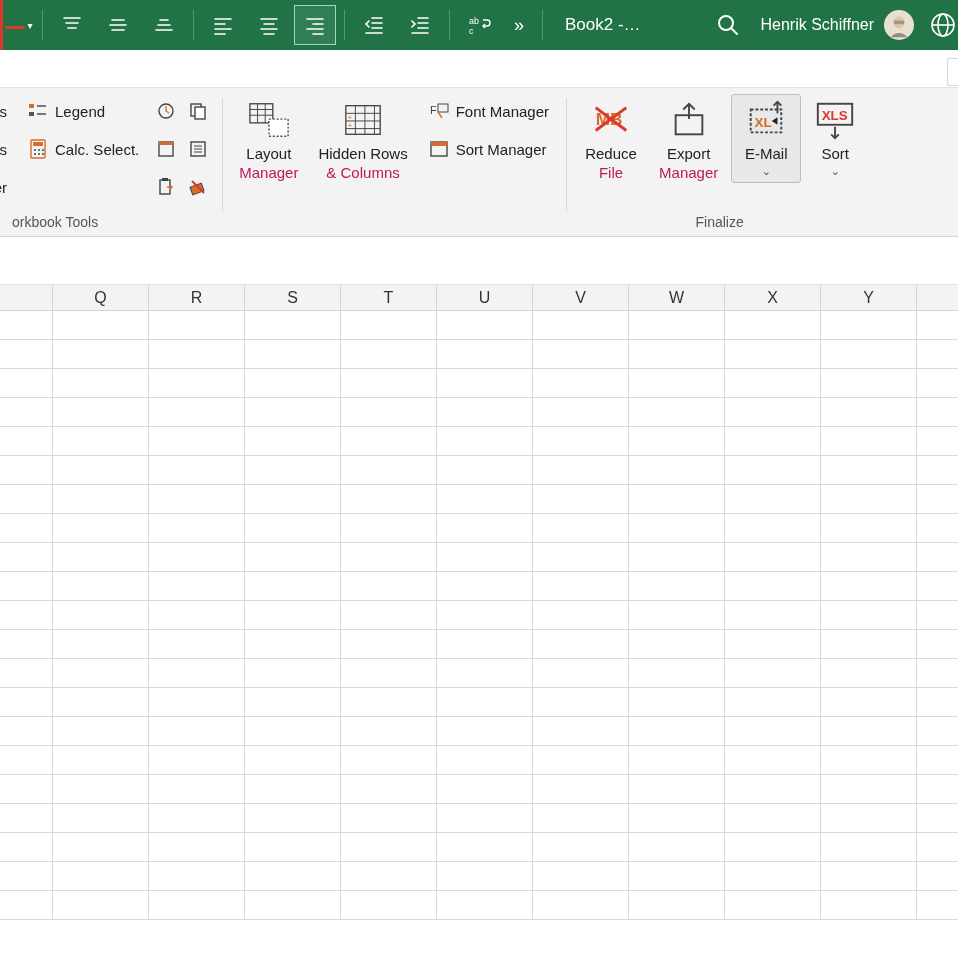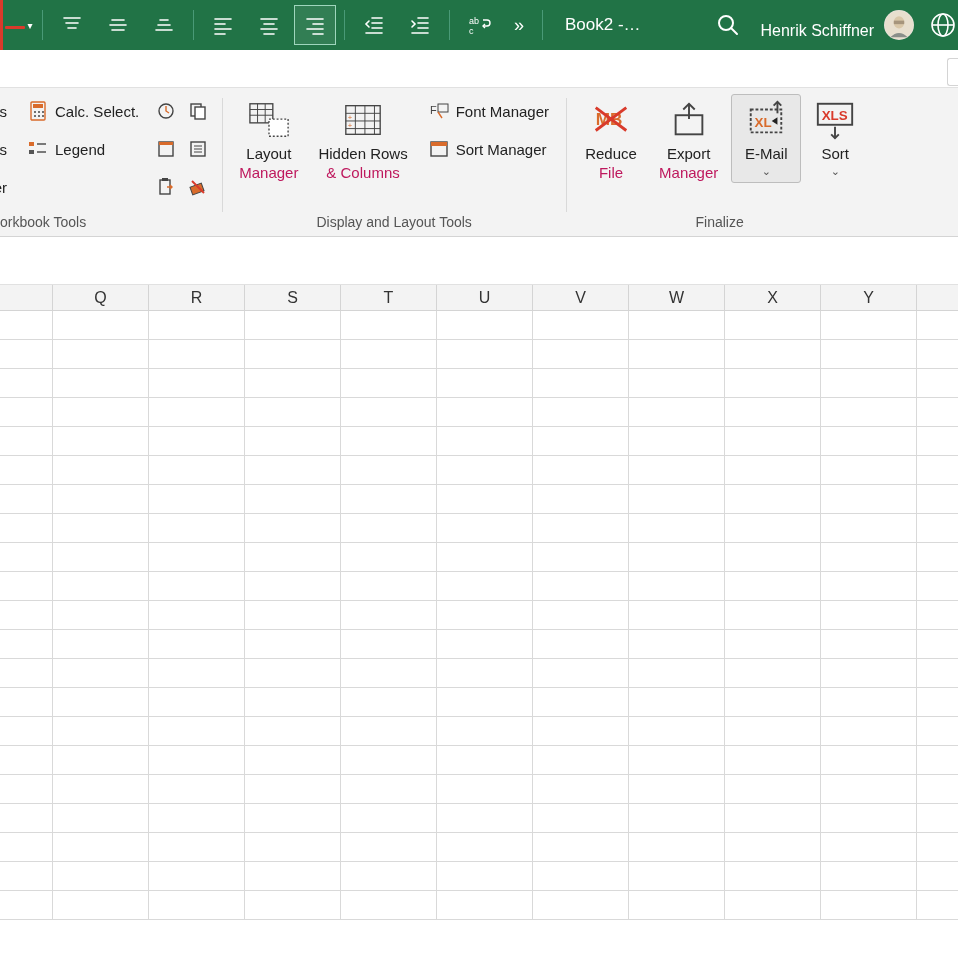--- a/index.html
+++ b/index.html
@@ -11,21 +11,21 @@
   .tb-left { display:flex; align-items:center; gap:4px; padding-left:4px; height:100%; }
   .tb-icon-btn { width:42px; height:40px; display:flex; align-items:center; justify-content:center; border:1px solid transparent; cursor:pointer; }
   .tb-icon-btn.selected { border:1px solid #9fd6bd; background:rgba(255,255,255,0.08); }
   .tb-sep { width:1px; height:30px; background:#4a9a77; margin:0 4px; }
   .font-a { display:flex; align-items:baseline; }
   .font-a .chev { font-size:10px; margin-left:2px; }
   .red-bar { width:20px; height:3px; background:#d93a2b; border-radius:1px; }
   .red-corner { position:absolute; left:-1px; top:0; width:4px; height:50px; background:#d93a2b; }
   .tb-doc { margin-left:14px; font-size:17px; color:#fff; white-space:nowrap; }
   .tb-search { margin-left:auto; margin-right:12px; width:40px; height:40px; display:flex; align-items:center; justify-content:center; cursor:pointer; }
-  .tb-user { display:flex; align-items:flex-end; gap:10px; margin-right:14px; font-size:16px; cursor:pointer; }
+  .tb-user { display:flex; align-items:center; gap:10px; margin-right:14px; font-size:16px; cursor:pointer; }
   .avatar { width:30px; height:30px; border-radius:50%; background:#e8e2d9; display:flex; align-items:center; justify-content:center; overflow:hidden; }
   .avatar svg { width:28px; height:28px; }
   .tb-globe { width:30px; height:30px; display:flex; align-items:center; justify-content:center; cursor:pointer; }
 
   svg { display:block; }
 
   
   .ribbon-wrap { background:#f3f3f3; border-bottom:1px solid #d4d4d4; }
   .ribbon-blank { height:38px; background:#fff; border-bottom:1px solid #e1e1e1; position:relative; }
   .ribbon-blank::after { content:""; position:absolute; right:0; top:8px; width:10px; height:26px; background:#fff; border:1px solid #d4d4d4; border-right:none; border-radius:3px 0 0 3px; }
@@ -224,46 +224,46 @@
                 <span class="slabel">s</span>
               </div>
             <div class="sbtn">
                 <span class="slabel">ets</span>
               </div>
             <div class="sbtn">
                 <span class="slabel">ager</span>
               </div>
           </div>
           <div class="col-stack">
+            <div class="sbtn">
+              <span class="sicon">
+                <svg width="22" height="22" viewBox="0 0 22 22">
+                    <rect x="2" y="4" width="5" height="4" fill="#d96b2b"></rect>
+                    <line x1="10" y1="6" x2="19" y2="6" stroke="#444" stroke-width="1.4"></line>
+                    <rect x="2" y="12" width="5" height="4" fill="#555"></rect>
+                    <line x1="10" y1="14" x2="19" y2="14" stroke="#444" stroke-width="1.4"></line>
+                  </svg>
+              </span>
+              <span class="slabel">Legend</span>
+            </div>
             <div class="sbtn">
               <span class="sicon">
                 <svg width="22" height="22" viewBox="0 0 22 22">
                     <rect x="4" y="2" width="14" height="18" rx="1" fill="none" stroke="#d96b2b" stroke-width="1.4"></rect>
                     <rect x="6" y="4" width="10" height="4" fill="#d96b2b"></rect>
                     <circle cx="8" cy="12" r="1" fill="#444"></circle>
                     <circle cx="12" cy="12" r="1" fill="#444"></circle>
                     <circle cx="16" cy="12" r="1" fill="#444"></circle>
                     <circle cx="8" cy="16" r="1" fill="#444"></circle>
                     <circle cx="12" cy="16" r="1" fill="#444"></circle>
                     <circle cx="16" cy="16" r="1" fill="#444"></circle>
                   </svg>
               </span>
               <span class="slabel">Calc. Select.</span>
             </div>
-            <div class="sbtn">
-              <span class="sicon">
-                <svg width="22" height="22" viewBox="0 0 22 22">
-                    <rect x="2" y="4" width="5" height="4" fill="#d96b2b"></rect>
-                    <line x1="10" y1="6" x2="19" y2="6" stroke="#444" stroke-width="1.4"></line>
-                    <rect x="2" y="12" width="5" height="4" fill="#555"></rect>
-                    <line x1="10" y1="14" x2="19" y2="14" stroke="#444" stroke-width="1.4"></line>
-                  </svg>
-              </span>
-              <span class="slabel">Legend</span>
-            </div>
           </div>
           <div class="icon-grid">
             <div class="mini">
                 <svg width="20" height="20" viewBox="0 0 20 20">
                   <circle cx="10" cy="10" r="7" fill="none" stroke="#444" stroke-width="1.4"></circle>
                   <path d="M10 5 v5 l3 2" fill="none" stroke="#d96b2b" stroke-width="1.4"></path>
                 </svg>
               </div>
             <div class="mini">
                 <svg width="20" height="20" viewBox="0 0 20 20">
@@ -293,21 +293,21 @@
                 </svg>
               </div>
             <div class="mini">
                 <svg width="20" height="20" viewBox="0 0 20 20">
                   <rect x="3" y="8" width="12" height="8" transform="rotate(-20 9 12)" fill="#d96b2b" stroke="#444" stroke-width="1"></rect>
                   <line x1="4" y1="4" x2="16" y2="16" stroke="#d93a2b" stroke-width="2"></line>
                 </svg>
               </div>
           </div>
         </div>
-        <div class="rgroup-label" style="text-align:left;">orkbook Tools</div>
+        <div class="rgroup-label" style="text-align:left;margin-left:12px;">orkbook Tools</div>
       </div>
 
       <div class="rgroup">
         <div class="rgroup-body">
           <div class="vbtn">
             <span class="big-icon">
               <svg width="44" height="38" viewBox="0 0 44 38">
                   <rect x="2" y="2" width="24" height="20" fill="none" stroke="#444" stroke-width="1.4"></rect>
                   <line x1="2" y1="8" x2="26" y2="8" stroke="#444"></line>
                   <line x1="2" y1="14" x2="26" y2="14" stroke="#444"></line>
@@ -351,21 +351,20 @@
               <span class="sicon">
                 <svg width="22" height="22" viewBox="0 0 22 22">
                     <rect x="3" y="4" width="16" height="14" fill="none" stroke="#444" stroke-width="1.4"></rect>
                     <rect x="3" y="4" width="16" height="4" fill="#d96b2b"></rect>
                   </svg>
               </span>
               <span class="slabel">Sort Manager</span>
             </div>
           </div>
         </div>
-        <div class="rgroup-label">Display and Layout Tools</div>
       </div>
 
       <div class="rgroup">
         <div class="rgroup-body">
           <div class="vbtn">
             <span class="big-icon">
               <svg width="44" height="38" viewBox="0 0 44 38">
                   <text x="6" y="24" font-size="18" font-weight="bold" fill="#d96b2b" font-family="Arial">MB</text>
                   <line x1="6" y1="6" x2="38" y2="30" stroke="#d93a2b" stroke-width="3"></line>
                   <line x1="38" y1="6" x2="6" y2="30" stroke="#d93a2b" stroke-width="3"></line>

